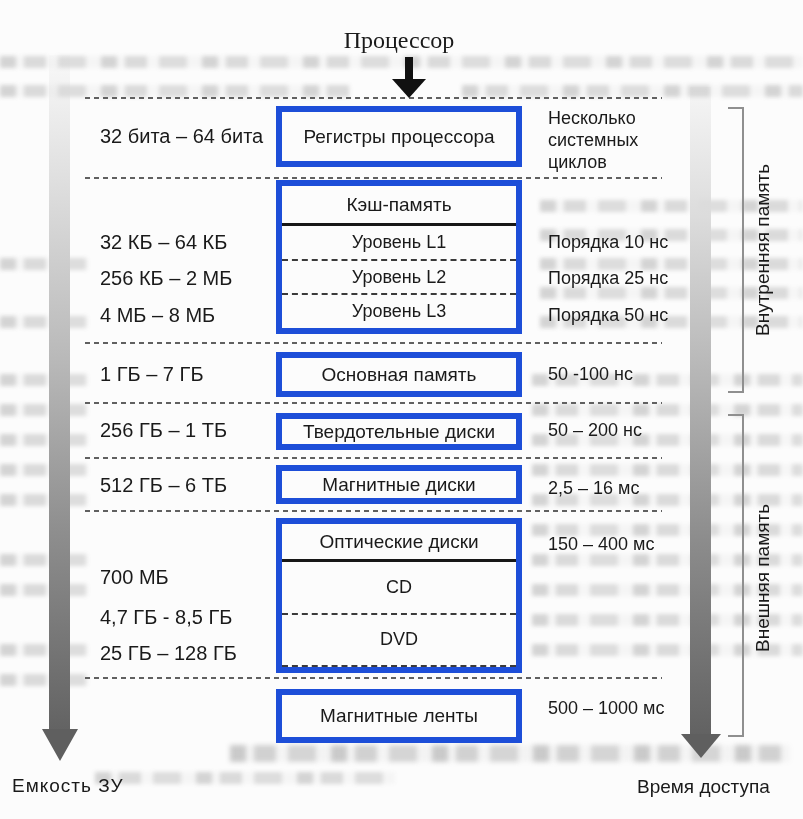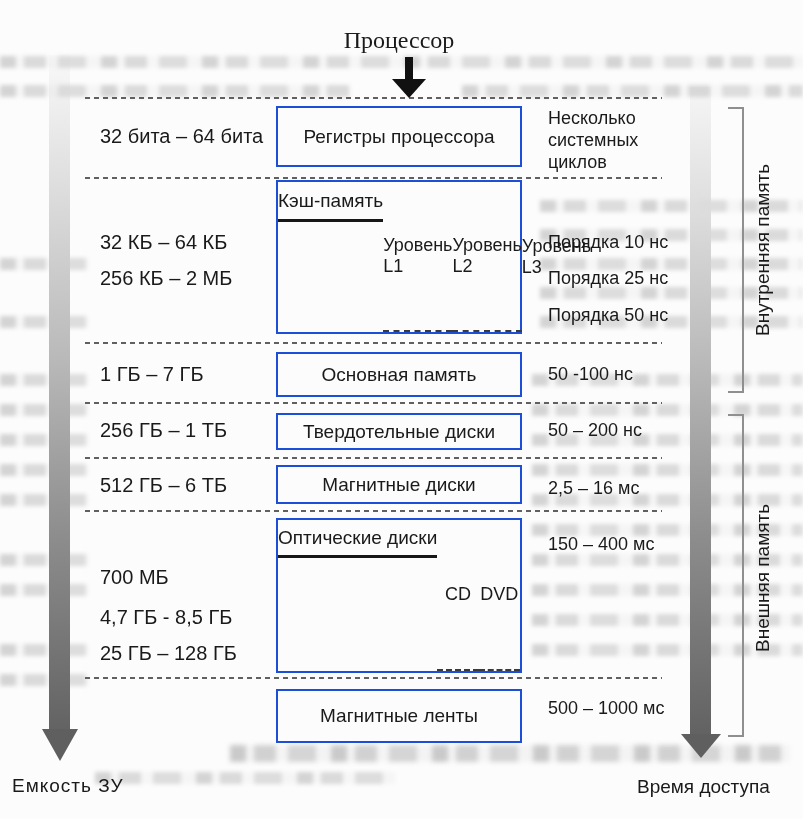--- a/index.html
+++ b/index.html
@@ -15,23 +15,23 @@
   .title{position:absolute;left:276px;top:27px;width:246px;text-align:center;
          font-family:"Liberation Serif",serif;font-size:24px;z-index:2;}
   .parrow{position:absolute;left:392px;top:57px;width:34px;height:41px;z-index:2;}
   .parrow .stem{position:absolute;left:13px;top:0;width:8px;height:23px;background:#111;}
   .parrow .head{position:absolute;left:0;top:22px;width:0;height:0;
       border-left:17px solid transparent;border-right:17px solid transparent;border-top:19px solid #111;}
   .hdash{position:absolute;left:85px;width:577px;height:2px;z-index:1;
       background:repeating-linear-gradient(90deg,#606060 0 5px,transparent 5px 9px);}
   .cap{position:absolute;left:100px;width:172px;font-size:20px;z-index:2;}
   .time{position:absolute;left:548px;width:122px;font-size:18px;line-height:22px;z-index:2;}
-  .box{position:absolute;left:276px;width:246px;box-sizing:border-box;border:2px solid #1d4ed8;
+  .box{position:absolute;left:276px;width:246px;box-sizing:border-box;border:6px solid #1d4ed8;
        background:#fcfcfc;display:flex;align-items:center;justify-content:center;font-size:19px;z-index:2;}
-  .box.col{flex-direction:row;align-items:stretch;justify-content:flex-start;}
+  .box.col{flex-direction:column;align-items:stretch;justify-content:flex-start;}
   .box-head{display:flex;align-items:center;justify-content:center;border-bottom:3px solid #171717;font-size:19px;}
   .seg{flex:1;display:flex;align-items:center;justify-content:center;font-size:18px;}
   .seg.db{border-bottom:2px dashed #3a3a3a;}
   .vbar{position:absolute;width:21px;z-index:1;}
   #vbar-left{left:49px;top:55px;height:675px;
      background:linear-gradient(to bottom,rgba(190,190,190,.05),#dadada 22%,#b9b9b9 45%,#8f8f8f 70%,#636363 100%);}
   #vbar-right{left:690px;top:87px;height:648px;
      background:linear-gradient(to bottom,rgba(190,190,190,.10),#dcdcdc 20%,#b5b5b5 45%,#8c8c8c 70%,#626262 100%);}
   .vhead{position:absolute;width:0;height:0;z-index:1;}
   #vhead-left{left:42px;top:729px;border-left:18px solid transparent;border-right:18px solid transparent;border-top:32px solid #5f5f5f;}
@@ -103,20 +103,21 @@
   <div class="hdash" style="top:177px"></div>
   <div class="hdash" style="top:342px"></div>
   <div class="hdash" style="top:402px"></div>
   <div class="hdash" style="top:457px"></div>
   <div class="hdash" style="top:510px"></div>
   <div class="hdash" style="top:677px"></div>
 
   <div class="cap" style="top:125px">32 бита – 64 бита</div>
   <div class="cap" style="top:231px">32 КБ – 64 КБ</div>
   <div class="cap" style="top:267px">256 КБ – 2 МБ</div>
+  <div class="cap" style="top:304px">4 МБ – 8 МБ</div>
   <div class="cap" style="top:363px">1 ГБ – 7 ГБ</div>
   <div class="cap" style="top:419px">256 ГБ – 1 ТБ</div>
   <div class="cap" style="top:474px">512 ГБ – 6 ТБ</div>
   <div class="cap" style="top:566px">700 МБ</div>
   <div class="cap" style="top:606px">4,7 ГБ - 8,5 ГБ</div>
   <div class="cap" style="top:642px">25 ГБ – 128 ГБ</div>
 
   <div class="box" style="top:106px;height:61px">
     <span>Регистры процессора</span>
   </div>

